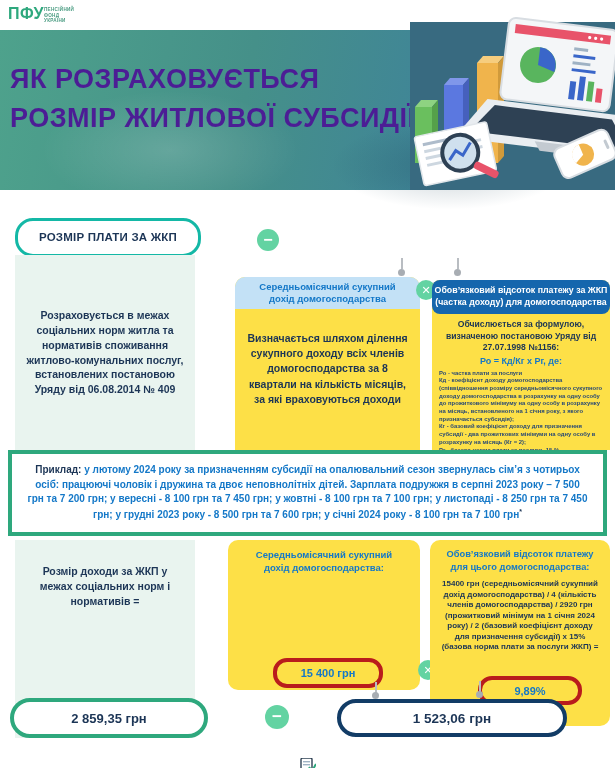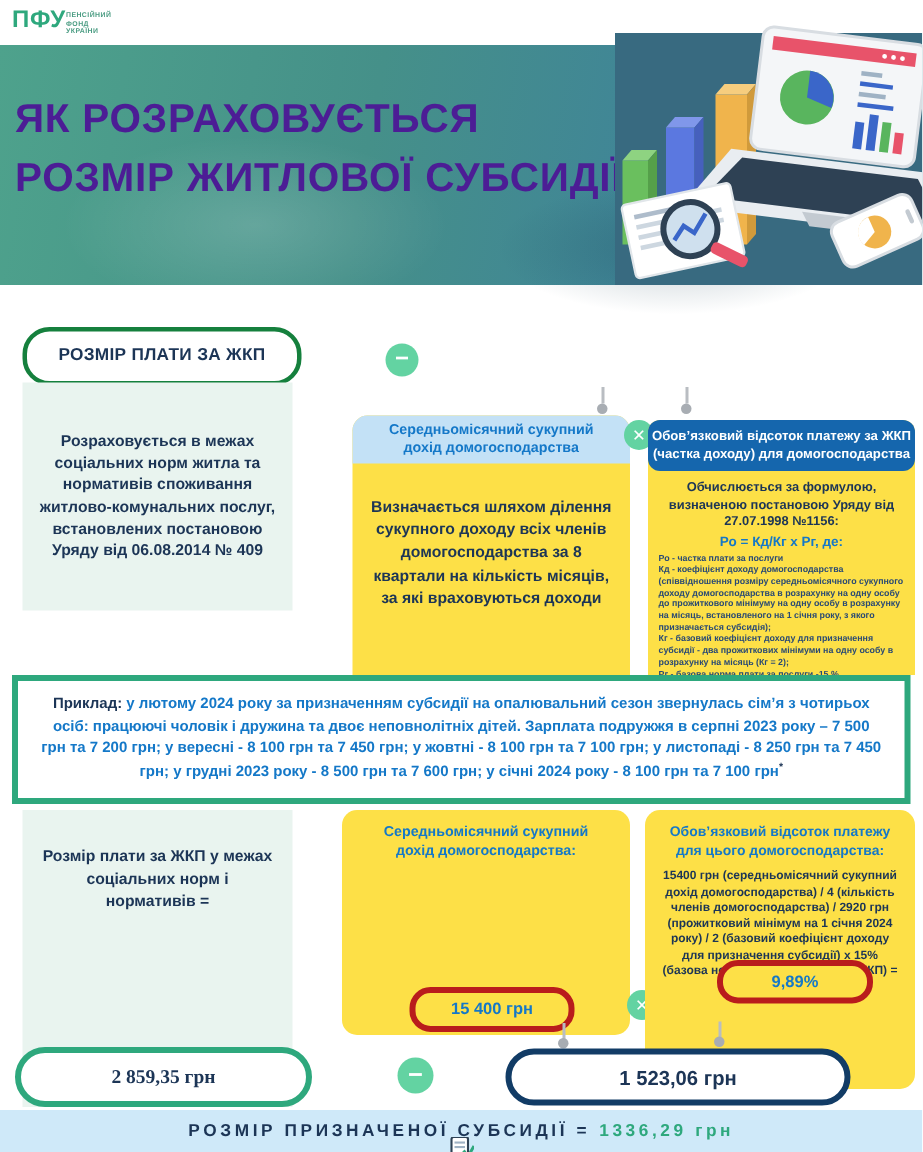--- a/index.html
+++ b/index.html
@@ -17,21 +17,21 @@
         background:linear-gradient(100deg,#4ea28c 0%,#459089 40%,#3f839a 75%,#3b7da1 100%);}
   .hero-blob1{left:40px;top:60px;width:260px;height:120px;border-radius:50%;
         background:radial-gradient(ellipse at center,rgba(255,255,255,.16),rgba(255,255,255,0) 70%);}
   .hero-blob2{left:330px;top:90px;width:240px;height:90px;border-radius:50%;
         background:radial-gradient(ellipse at center,rgba(20,60,80,.25),rgba(20,60,80,0) 70%);}
   .hero-title{left:10px;top:60px;width:420px;font-size:27px;font-weight:700;color:#4c1d95;
         line-height:1.45;letter-spacing:.5px;}
 
   
   .pill{background:#ffffff;display:flex;align-items:center;justify-content:center;text-align:center;}
-  .pill-green{border:3px solid #15803d;border-radius:18px;}
+  .pill-green{border:3px solid #14b8a6;border-radius:18px;}
   .pill-navy{border:4px solid #123c66;border-radius:22px;}
   .title-pill-text{font-size:11.5px;font-weight:700;color:#1c3556;line-height:1.25;letter-spacing:.2px;}
 
   .op-circle{border-radius:50%;background:#63d3a2;color:#ffffff;display:flex;align-items:center;
         justify-content:center;font-weight:700;}
 
   .conn-line{width:2px;background:#b9bdc2;}
   .conn-dot{width:7px;height:7px;border-radius:50%;background:#a8adb3;}
 
   
@@ -134,21 +134,21 @@
   <div class="abs op-circle" style="left:257px;top:229px;width:22px;height:22px;font-size:16px;">
     <span>−</span>
   </div>
 
 
   <div class="abs conn-line" style="left:401px;top:258px;height:11px;"></div>
   <div class="abs conn-dot" style="left:398px;top:269px;"></div>
   <div class="abs conn-line" style="left:457px;top:258px;height:11px;"></div>
   <div class="abs conn-dot" style="left:454px;top:269px;"></div>
 
-  <div class="abs panel-mint ctr" style="left:15px;top:255px;width:180px;height:152px;padding:11px 8px;box-sizing:border-box;">
+  <div class="abs panel-mint ctr" style="left:15px;top:255px;width:180px;height:195px;padding:11px 8px;box-sizing:border-box;">
     <div class="body-bold" style="font-size:10.5px;line-height:1.4;">Розраховується в межах соціальних норм житла та нормативів споживання житлово-комунальних послуг, встановлених постановою Уряду від 06.08.2014 № 409</div>
   </div>
 
   <div class="abs panel-blue" style="left:235px;top:277px;width:185px;height:173px;border-radius:10px 10px 0 0;">
     <div class="band-lblue ctr pre" style="width:100%;height:32px;border-radius:10px 10px 0 0;font-size:9.5px;font-weight:700;line-height:1.3;">Середньомісячний сукупний
 дохід домогосподарства</div>
     <div class="body-bold ctr" style="padding:22px 10px 0;font-size:10.5px;line-height:1.45;">Визначається шляхом ділення сукупного доходу всіх членів домогосподарства за 8 квартали на кількість місяців, за які враховуються доходи</div>
   </div>
 
   <div class="abs op-circle" style="left:416px;top:280px;width:20px;height:20px;font-size:11px;">
@@ -166,21 +166,21 @@
 Рг - базова норма плати за послуги -15 % середньомісячного сукупного доходу домогосподарства (Рг = 15 %)</div>
   </div>
 
   <div class="abs example">
     <div class="example-inner">
       <span class="navy">Приклад:</span><span> у лютому 2024 року за призначенням субсидії на опалювальний сезон звернулась сім’я з чотирьох осіб: працюючі чоловік і дружина та двоє неповнолітніх дітей. Зарплата подружжя в серпні 2023 року – 7 500 грн та 7 200 грн; у вересні - 8 100 грн та 7 450 грн; у жовтні - 8 100 грн та 7 100 грн; у листопаді - 8 250 грн та 7 450 грн; у грудні 2023 року - 8 500 грн та 7 600 грн; у січні 2024 року - 8 100 грн та 7 100 грн</span><span class="sup">*</span>
     </div>
   </div>
 
   <div class="abs panel-mint" style="left:15px;top:540px;width:180px;height:198px;">
-    <div class="body-bold ctr" style="padding:24px 12px 0;font-size:10.5px;line-height:1.45;">Розмір плати за ЖКП у межах соціальних норм і нормативів =</div>
+    <div class="body-bold ctr" style="padding:24px 12px 0;font-size:10.5px;line-height:1.45;">Розмір доходи за ЖКП у межах соціальних норм і нормативів =</div>
   </div>
 
   <div class="abs panel-blue" style="left:228px;top:540px;width:192px;height:150px;border-radius:10px;">
     <div class="blue ctr pre" style="padding-top:9px;font-size:9.5px;font-weight:700;line-height:1.35;">Середньомісячний сукупний
 дохід домогосподарства:</div>
   </div>
   <div class="abs mini-pill ctr" style="left:273px;top:658px;width:102px;height:22px;">
     <span class="blue" style="font-size:11px;font-weight:700;">15 400 грн</span>
   </div>
   <div class="abs conn-line" style="left:375px;top:682px;height:11px;"></div>
@@ -188,40 +188,36 @@
 
   <div class="abs op-circle" style="left:418px;top:660px;width:20px;height:20px;font-size:11px;">
     <span>✕</span>
   </div>
 
   <div class="abs panel-blue" style="left:430px;top:540px;width:180px;height:186px;border-radius:10px;">
     <div class="blue ctr pre" style="padding-top:8px;font-size:9.3px;font-weight:700;line-height:1.35;">Обов’язковий відсоток платежу
 для цього домогосподарства:</div>
     <div class="body-bold ctr" style="padding:6px 9px 0;font-size:8px;line-height:1.32;">15400 грн (середньомісячний сукупний дохід домогосподарства) / 4 (кількість членів домогосподарства) / 2920 грн (прожитковий мінімум на 1 січня 2024 року) / 2 (базовий коефіцієнт доходу для призначення субсидії) х 15% (базова норма плати за послуги ЖКП) =</div>
   </div>
-  <div class="abs mini-pill ctr" style="left:478px;top:640px;width:96px;height:21px;justify-content:center;">
+  <div class="abs mini-pill ctr" style="left:478px;top:676px;width:96px;height:21px;justify-content:center;">
     <span class="blue" style="font-size:11px;font-weight:700;">9,89%</span>
   </div>
   <div class="abs conn-line" style="left:479px;top:681px;height:11px;"></div>
   <div class="abs conn-dot" style="left:476px;top:691px;"></div>
 
-  <div class="abs result-pill-green ctr" style="left:10px;top:698px;width:190px;height:32px;font-family:Liberation Serif, serif;">
+  <div class="abs result-pill-green ctr" style="left:10px;top:698px;width:190px;height:32px;">
     <span class="navy" style="font-size:13px;font-weight:700;">2 859,35 грн</span>
   </div>
   <div class="abs op-circle" style="left:265px;top:705px;width:24px;height:24px;font-size:17px;">
     <span>−</span>
   </div>
   <div class="abs result-pill-navy ctr" style="left:337px;top:699px;width:222px;height:30px;">
     <span class="navy" style="font-size:13.5px;font-weight:700;">1 523,06 грн</span>
   </div>
 
-  <div class="abs footer-band">
-    <span class="footer-label">РОЗМІР ПРИЗНАЧЕНОЇ СУБСИДІЇ =</span>
-    <span class="footer-value">1336,29 грн</span>
-  </div>
   <svg class="abs" style="left:300px;top:758px;" width="16" height="14" viewBox="0 0 16 14">
     <rect x="1" y="0" width="11" height="14" rx="1.5" fill="#ffffff" stroke="#2e4154" stroke-width="1.4"></rect>
     <rect x="3" y="3" width="7" height="1.4" fill="#9fb2c4"></rect>
     <rect x="3" y="6" width="7" height="1.4" fill="#9fb2c4"></rect>
     <path d="M9,9 L12,13 L16,6" stroke="#2ea87d" stroke-width="2" fill="none"></path>
   </svg>
 
 </div>
 
 </body></html>

